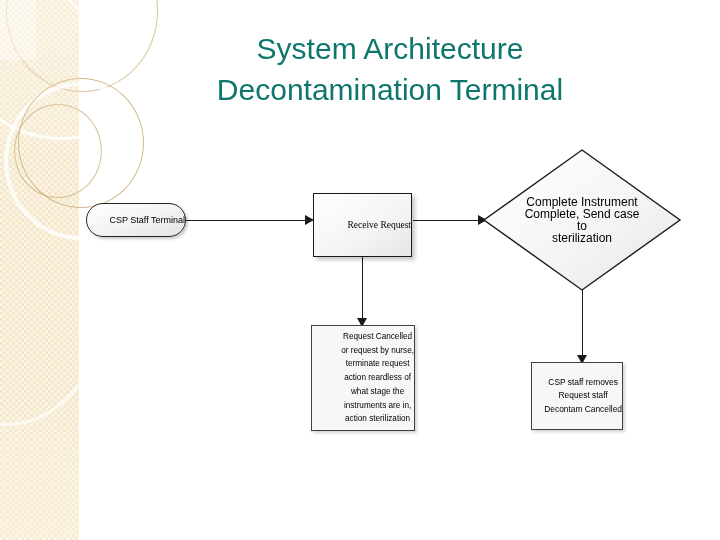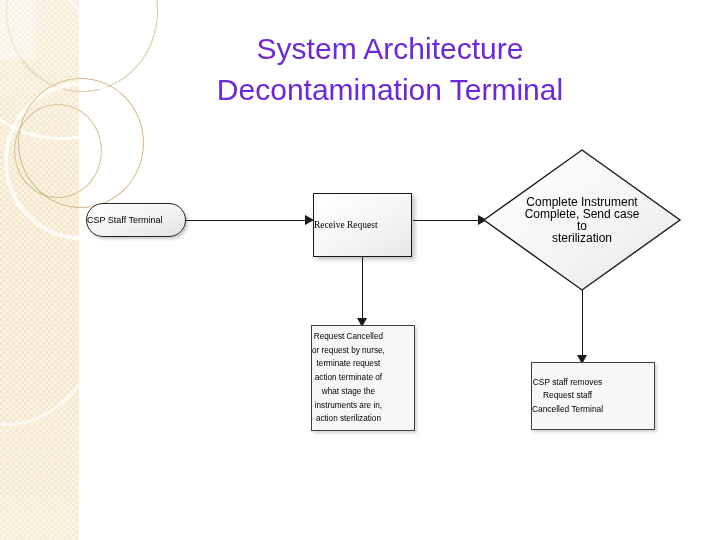--- a/index.html
+++ b/index.html
@@ -98,34 +98,34 @@
     border-color: rgba(255,255,255,0.7);
   }
 
   
   #title {
     position: absolute;
     left: 80px;
     top: 28px;
     width: 620px;
     text-align: center;
-    color: #6d28d9;
+    color: #0f766e;
     font-size: 30px;
     line-height: 41px;
     font-family: "Liberation Sans", sans-serif;
   }
   #title .tline { display: block; white-space: nowrap; }
 
   
   .node {
     position: absolute;
     box-sizing: border-box;
     display: flex;
     align-items: center;
-    justify-content: flex-start;
+    justify-content: flex-end;
     text-align: center;
     color: #000000;
     font-family: "Liberation Sans", sans-serif;
   }
   .node-text { display: block; }
 
   .terminator {
     border: 1.4px solid #262626;
     border-radius: 999px;
     background: linear-gradient(to bottom right, #ffffff 0%, #f2f2f2 55%, #e3e3e3 100%);
@@ -259,28 +259,28 @@
         <span style="display:block">sterilization</span>
       </span>
     </div>
   </div>
 
   <div class="node process-plain" style="left:311px; top:325px; width:104px; height:106px; font-size:8.2px; line-height:13.8px;">
     <span class="node-text">
       <span style="display:block">Request Cancelled</span>
       <span style="display:block">or request by nurse,</span>
       <span style="display:block">terminate request</span>
-      <span style="display:block">action terminate of</span>
+      <span style="display:block">action reardless of</span>
       <span style="display:block">what stage the</span>
       <span style="display:block">instruments are in,</span>
       <span style="display:block">action sterilization</span>
     </span>
   </div>
 
-  <div class="node process-plain" style="left:531px; top:362px; width:124px; height:68px; font-size:8.4px; line-height:13.5px;">
+  <div class="node process-plain" style="left:531px; top:362px; width:92px; height:68px; font-size:8.4px; line-height:13.5px;">
     <span class="node-text">
       <span style="display:block">CSP staff removes</span>
       <span style="display:block">Request staff</span>
-      <span style="display:block">Cancelled Terminal</span>
+      <span style="display:block">Decontam Cancelled</span>
     </span>
   </div>
 
 </div>
 
 </body></html>

